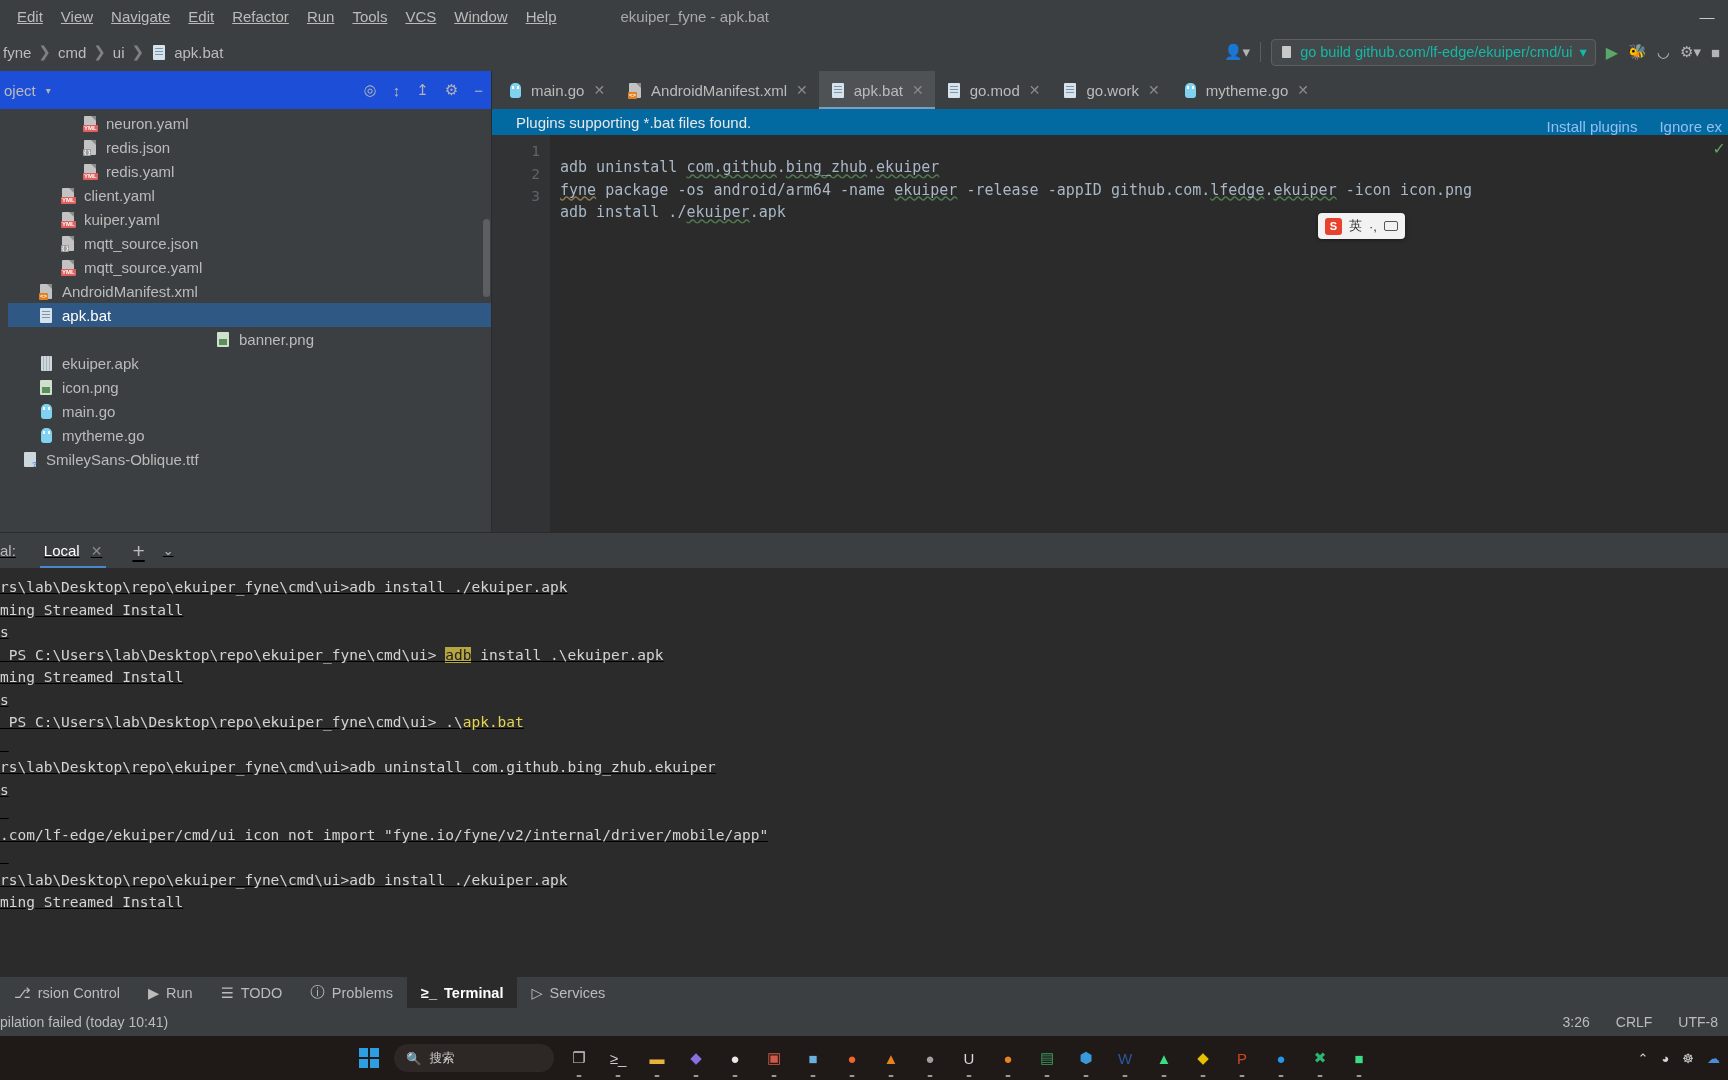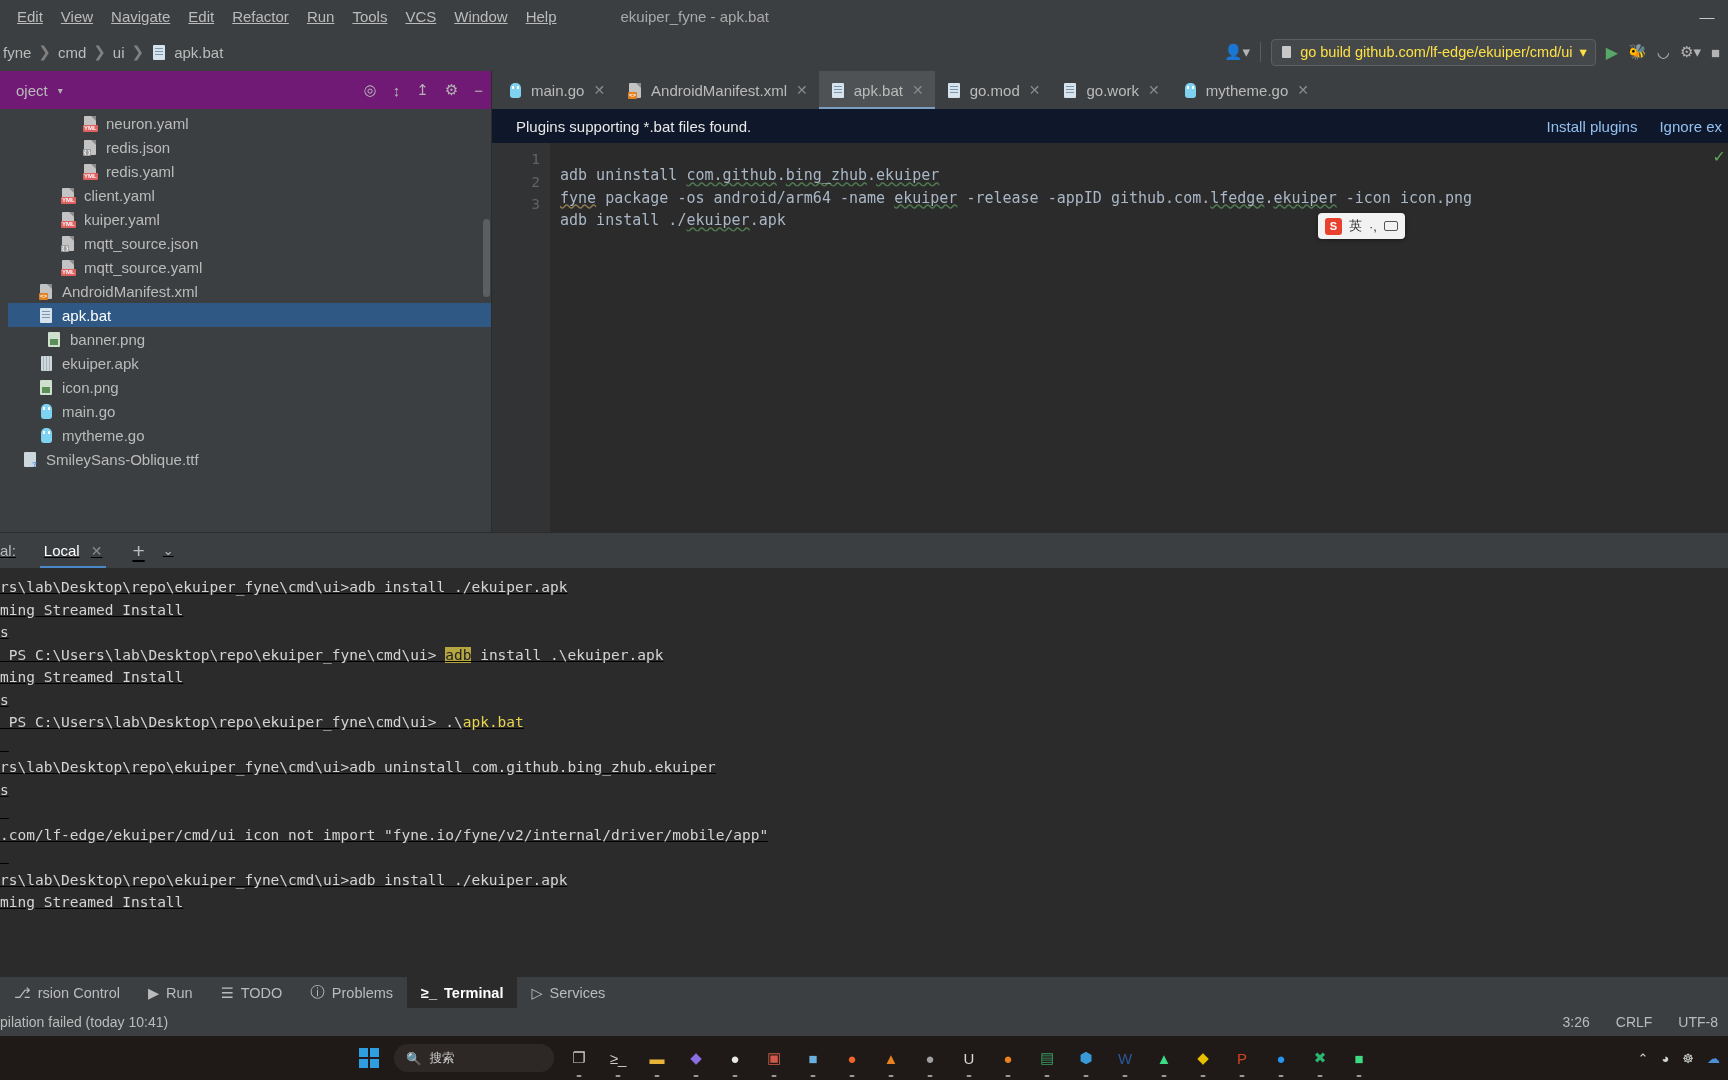--- a/index.html
+++ b/index.html
@@ -63,44 +63,44 @@
   .nav-right {
     position: absolute; right: 8px; top: 0; height: 38px;
     display: flex; align-items: center; gap: 10px;
   }
   .runcfg {
     height: 27px;
     border: 1px solid #5e6060; border-radius: 4px;
     background: #44484a;
     display: flex; align-items: center; gap: 7px;
     padding: 0 8px;
-    font-size: 14.5px; color: #fde047;
+    font-size: 14.5px; color: #14b8a6;
     white-space: nowrap;
   }
   .tool-ico { color: #b4b4b4; font-size: 15px; display:flex; align-items:center; }
   .run-green { color: #59a869; font-size: 16px; }
   .vert-sep { width:1px; height:20px; background:#5a5d5e; }
 
   
   .main { flex: 1 1 auto; display: flex; min-height: 0; }
 
   
   .leftpanel {
     width: 491px; flex: none;
     background: #3c3f41;
     display: flex; flex-direction: column;
     min-height: 0;
     position: relative;
   }
   .proj-header {
     height: 38px; flex: none;
     display: flex; align-items: center;
-    padding-left: 16px;
-    position: relative;
-    background: #701a75;
+    padding-left: 4px;
+    position: relative;
+    background: #1d4ed8;
   }
   .proj-label { font-size: 15px; color: #bbbbbb; padding-left: 0px;}
   .caret-dn {
     font-size: 10px; color: #b0b0b0; margin-left: 10px;
   }
   .proj-tools {
     position: absolute; right: 8px; top: 0; height: 38px;
     display: flex; align-items: center; gap: 16px;
   }
   .tree {
@@ -203,22 +203,22 @@
     white-space: nowrap; position: relative;
   }
   .etab.active { background: #4e5254; }
   .etab.active:after {
     content:""; position:absolute; left:0; right:0; bottom:0;
     height:2px; background:#7a9ec1;
   }
   .tab-x { color: #8a8a8a; font-size: 14px; margin-left: 2px; }
 
   .notif {
-    height: 34px; flex: none;
-    background: #0f172a;
+    height: 26px; flex: none;
+    background: #0369a1;
     display: flex; align-items: center;
     padding: 0 14px 0 24px;
     font-size: 15px; color: #e8e8e8;
     position: relative;
   }
   .notif-actions {
     position: absolute; right: 6px; top: 0; height: 34px;
     display: flex; align-items: center; gap: 22px;
     font-size: 15px; color: #93c0f0;
     white-space: nowrap;
@@ -520,21 +520,21 @@
               <span class="badge xml">&lt;&gt;</span>
             </span>
             <span>AndroidManifest.xml</span>
           </div>
           <div class="trow sel" style="padding-left: 30px;">
             <span class="ficon">
               <span class="bat-sheet"></span>
             </span>
             <span>apk.bat</span>
           </div>
-          <div class="trow" style="padding-left: 38px;">
+          <div class="trow" style="padding-left: 38px; justify-content: center;">
             <span class="ficon">
               <span class="pngico"></span>
             </span>
             <span>banner.png</span>
           </div>
           <div class="trow" style="padding-left: 30px;">
             <span class="ficon">
               <span class="apkico"></span>
             </span>
             <span>ekuiper.apk</span>

